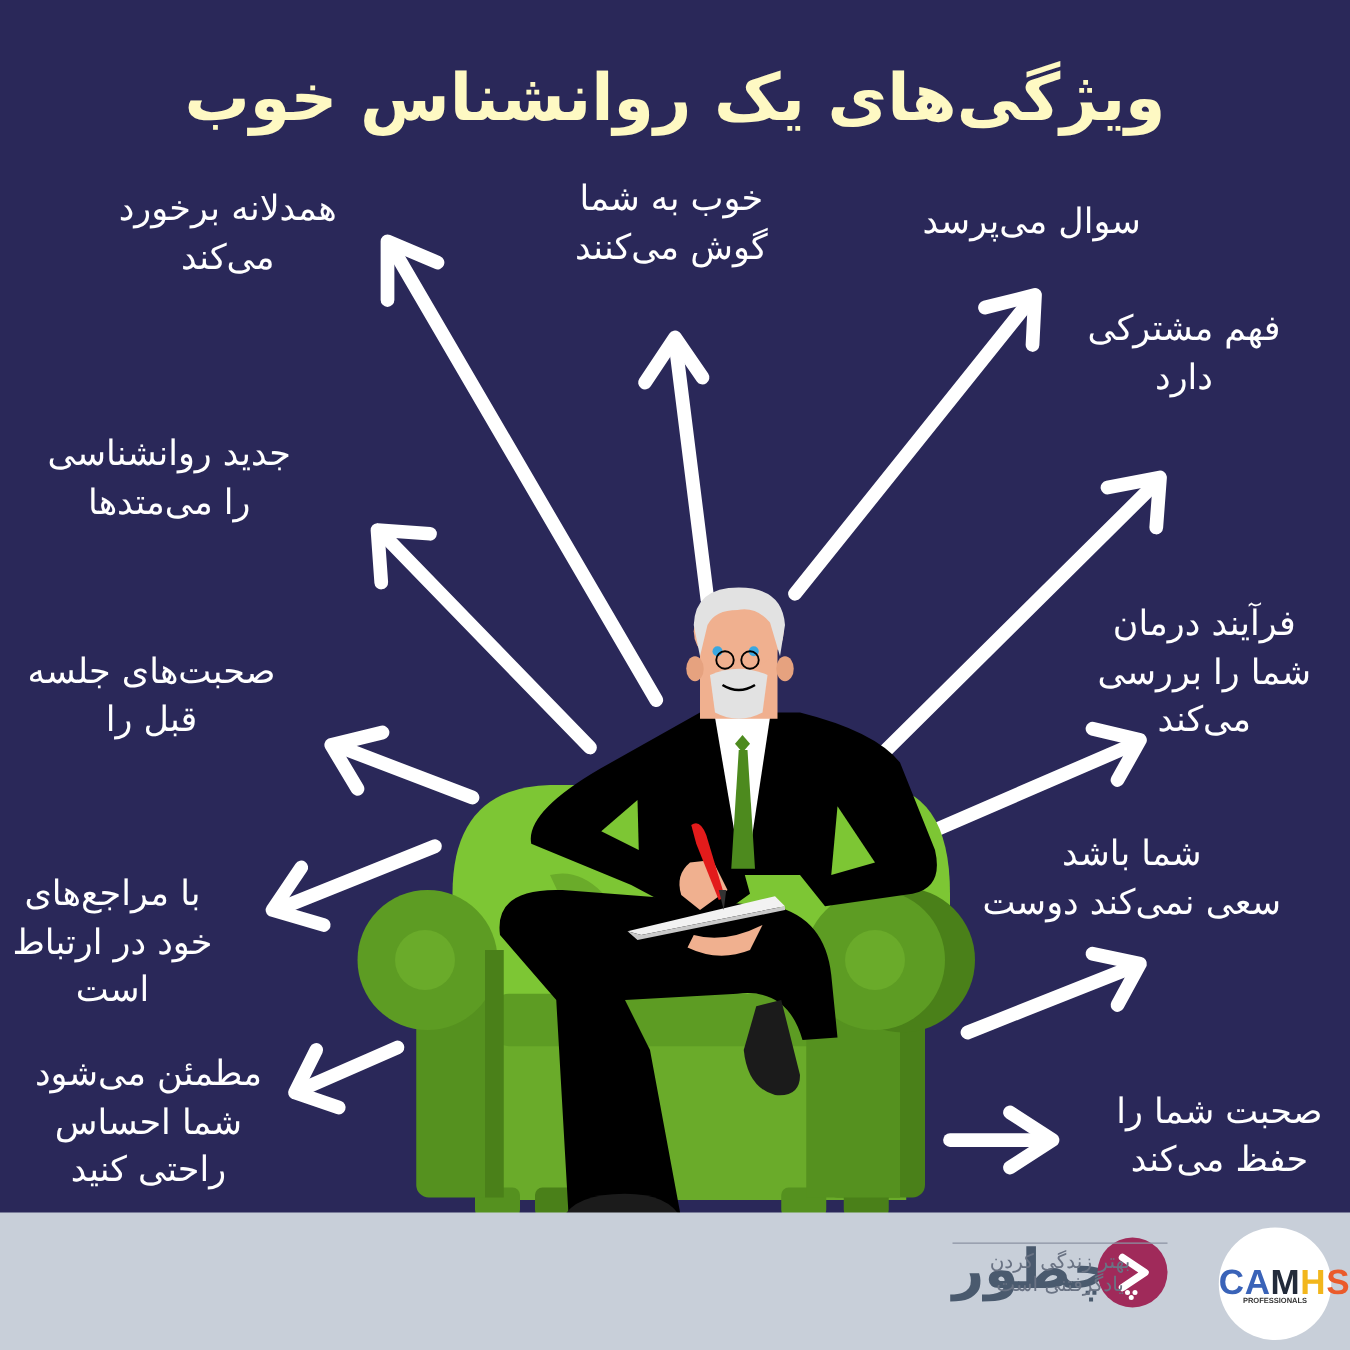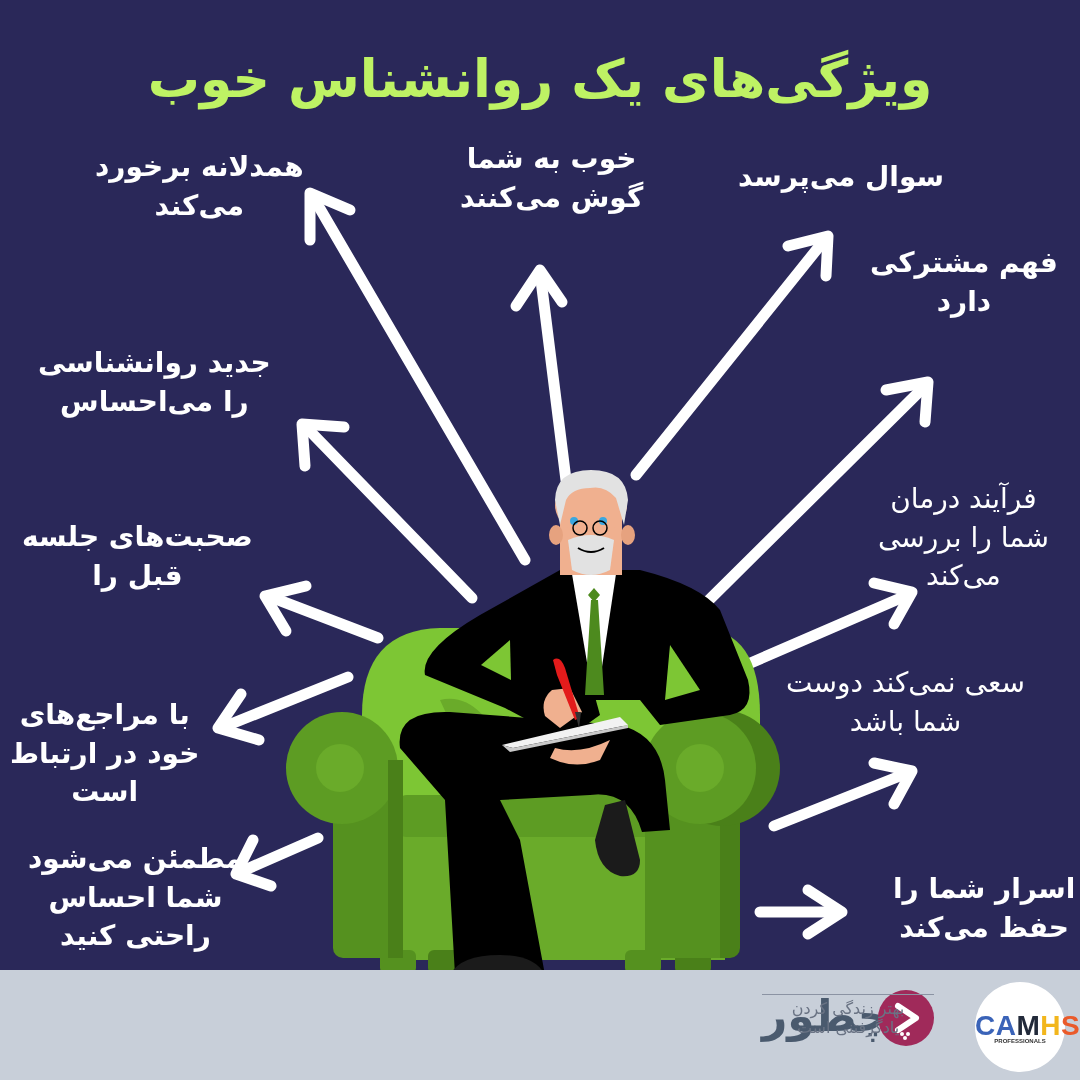--- a/index.html
+++ b/index.html
@@ -1,19 +1,19 @@
 <!DOCTYPE html>
 <html><head>
 <meta charset="utf-8">
 <style>
   html, body { margin:0; padding:0; }
   body { width:1080px; height:1080px; overflow:hidden; background:#2a2859; font-family:"DejaVu Sans", sans-serif; }
   .canvas { position:relative; width:1080px; height:1080px; background:#2a2859; }
-  .title { position:absolute; left:0; top:48px; width:1080px; text-align:center; color:#bef264; font-weight:bold; font-size:52px; direction:rtl; line-height:1.2; }
-  .label { position:absolute; color:#fff; font-size:28px; font-weight:bold; direction:rtl; text-align:center; line-height:1.38; white-space:nowrap; }
+  .title { position:absolute; left:0; top:48px; width:1080px; text-align:center; color:#fef9c3; font-weight:bold; font-size:52px; direction:rtl; line-height:1.2; }
+  .label { position:absolute; color:#fff; font-size:28px; font-weight:normal; direction:rtl; text-align:center; line-height:1.38; white-space:nowrap; }
   .label .ln { display:block; }
   svg.art { position:absolute; left:0; top:0; }
   .footer { position:absolute; left:0; top:970px; width:1080px; height:110px; background:#c8cfd9; }
   .logo-text { position:absolute; left:762px; top:990px; font-size:44px; font-weight:bold; color:#4a5a6e; direction:rtl; }
   .logo-tagline { position:absolute; left:762px; top:994px; width:172px; font-size:16px; color:#6a7384; direction:rtl; text-align:center; border-top:1px solid #8b93a3; padding-top:4px; }
   .logo-badge { position:absolute; left:878px; top:990px; width:56px; height:56px; border-radius:50%; background:#a02a5a; }
   .camhs { position:absolute; left:975px; top:982px; width:90px; height:90px; border-radius:50%; background:#fff; }
   .camhs-word { position:absolute; left:0; top:28px; width:90px; text-align:center; font-size:28px; font-weight:bold; letter-spacing:0.5px; font-family:"Liberation Sans", sans-serif; }
   .camhs-sub { position:absolute; left:0; top:56px; width:90px; text-align:center; font-size:6px; font-weight:bold; color:#333; font-family:"Liberation Sans", sans-serif; }
 </style>
@@ -146,47 +146,47 @@
   </div>
   <div class="label" style="left:738px; top:158px;">
     <span class="ln">سوال می‌پرسد</span>
   </div>
   <div class="label" style="left:870px; top:244px;">
     <span class="ln">فهم مشترکی</span>
     <span class="ln">دارد</span>
   </div>
   <div class="label" style="left:38px; top:344px;">
     <span class="ln">جدید روانشناسی</span>
-    <span class="ln">را می‌احساس</span>
+    <span class="ln">را می‌متدها</span>
   </div>
   <div class="label" style="left:878px; top:480px; font-weight:normal;">
     <span class="ln">فرآیند درمان</span>
     <span class="ln">شما را بررسی</span>
     <span class="ln">می‌کند</span>
   </div>
   <div class="label" style="left:22px; top:518px;">
     <span class="ln">صحبت‌های جلسه</span>
     <span class="ln">قبل را</span>
   </div>
   <div class="label" style="left:786px; top:664px; font-weight:normal;">
+    <span class="ln">شما باشد</span>
     <span class="ln">سعی نمی‌کند دوست</span>
-    <span class="ln">شما باشد</span>
   </div>
   <div class="label" style="left:10px; top:696px;">
     <span class="ln">با مراجع‌های</span>
     <span class="ln">خود در ارتباط</span>
     <span class="ln">است</span>
   </div>
   <div class="label" style="left:28px; top:840px;">
     <span class="ln">مطمئن می‌شود</span>
     <span class="ln">شما احساس</span>
     <span class="ln">راحتی کنید</span>
   </div>
   <div class="label" style="left:893px; top:870px;">
-    <span class="ln">اسرار شما را</span>
+    <span class="ln">صحبت شما را</span>
     <span class="ln">حفظ می‌کند</span>
   </div>
 
   <div class="footer"></div>
   <div class="logo-text">چطور</div>
   <div class="logo-badge">
     <svg width="56" height="56" viewBox="0 0 56 56">
       <path d="M20,16 L38,28 L20,40" stroke="#fff" stroke-width="6" fill="none" stroke-linecap="round" stroke-linejoin="round"></path>
       <circle cx="24" cy="44" r="2" fill="#fff"></circle>
         <circle cx="30" cy="44" r="2" fill="#fff"></circle>

